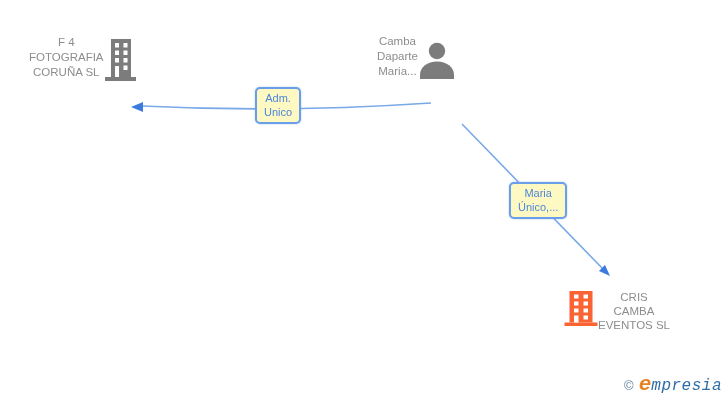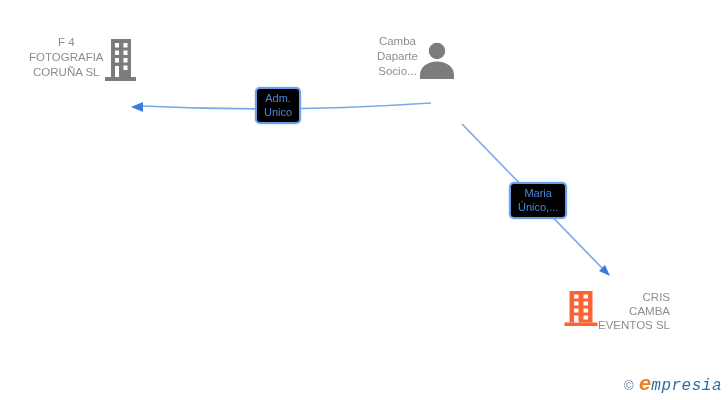--- a/index.html
+++ b/index.html
@@ -6,33 +6,33 @@
   .canvas{
     position:relative;width:728px;height:400px;background:#ffffff;
     font-family:"Liberation Sans",sans-serif;overflow:hidden;
   }
   .edges{position:absolute;left:0;top:0;width:728px;height:400px;}
   .edge-line{fill:none;stroke:var(--line-blue);stroke-width:1.6px;}
   .edge-arrowhead{fill:var(--arrow-blue);stroke:none;}
 
   .node{position:absolute;display:flex;align-items:center;cursor:pointer;}
   .node-name{font-size:11.5px;line-height:15px;color:var(--gray-text);text-align:center;white-space:nowrap;}
-  .node-cris .node-name{line-height:14px;text-align:right;}
+  .node-cris .node-name{line-height:14px;}
   .node-f4{left:29px;top:34px;width:140px;}
   .node-person{left:377px;top:34px;width:140px;}
   .node-cris{left:564px;top:284px;width:140px;}
   .node-f4 .icon{margin-top:5px;}
   .node-person .icon{margin-top:7px;}
   .node-cris .names{margin-top:6px;}
   .icon{display:block;}
   .icon-gray{fill:var(--gray-icon);}
   .icon-orange{fill:var(--orange-icon);}
 
   .edge-label{
-    position:absolute;background:#000000;border:2px solid var(--label-border);
+    position:absolute;background:#fef9c3;border:2px solid var(--label-border);
     border-radius:5px;box-shadow:0 0 2px rgba(107,158,232,.55);
     color:var(--label-text);font-size:11px;line-height:13.5px;
     text-align:center;padding:3px 7px;white-space:nowrap;cursor:pointer;
   }
   .edge-label-adm{left:255px;top:87px;}
   .edge-label-socio{left:509px;top:182px;}
 
   .logo{position:absolute;right:6px;bottom:4px;display:flex;align-items:baseline;}
   .logo-copyright{font-size:13px;color:var(--logo-copyright);margin-right:5px;}
   .logo-brand{font-family:Liberation Mono, monospace;font-style:italic;}
@@ -70,21 +70,21 @@
         <rect x="19.5" y="26.5" width="4" height="4.5"></rect>
         <rect x="11" y="27" width="4" height="11"></rect>
       </g>
     </svg>
   </div>
 
   <div class="node node-person">
     <div class="names">
       <div class="node-name">Camba</div>
       <div class="node-name">Daparte</div>
-      <div class="node-name">Socio...</div>
+      <div class="node-name">Maria...</div>
     </div>
     <svg class="icon icon-gray" width="38" height="37" viewBox="0 0 38 37">
       <circle cx="19" cy="9" r="8.2"></circle>
       <path d="M2,37 L36,37 L36,33 C36,25 28.5,19.5 19,19.5 C9.5,19.5 2,25 2,33 Z"></path>
     </svg>
   </div>
 
   <div class="node node-cris">
     <svg class="icon icon-orange" width="34" height="35" viewBox="0 0 34 35">
       <rect x="0.5" y="31.5" width="33" height="3.5"></rect>

